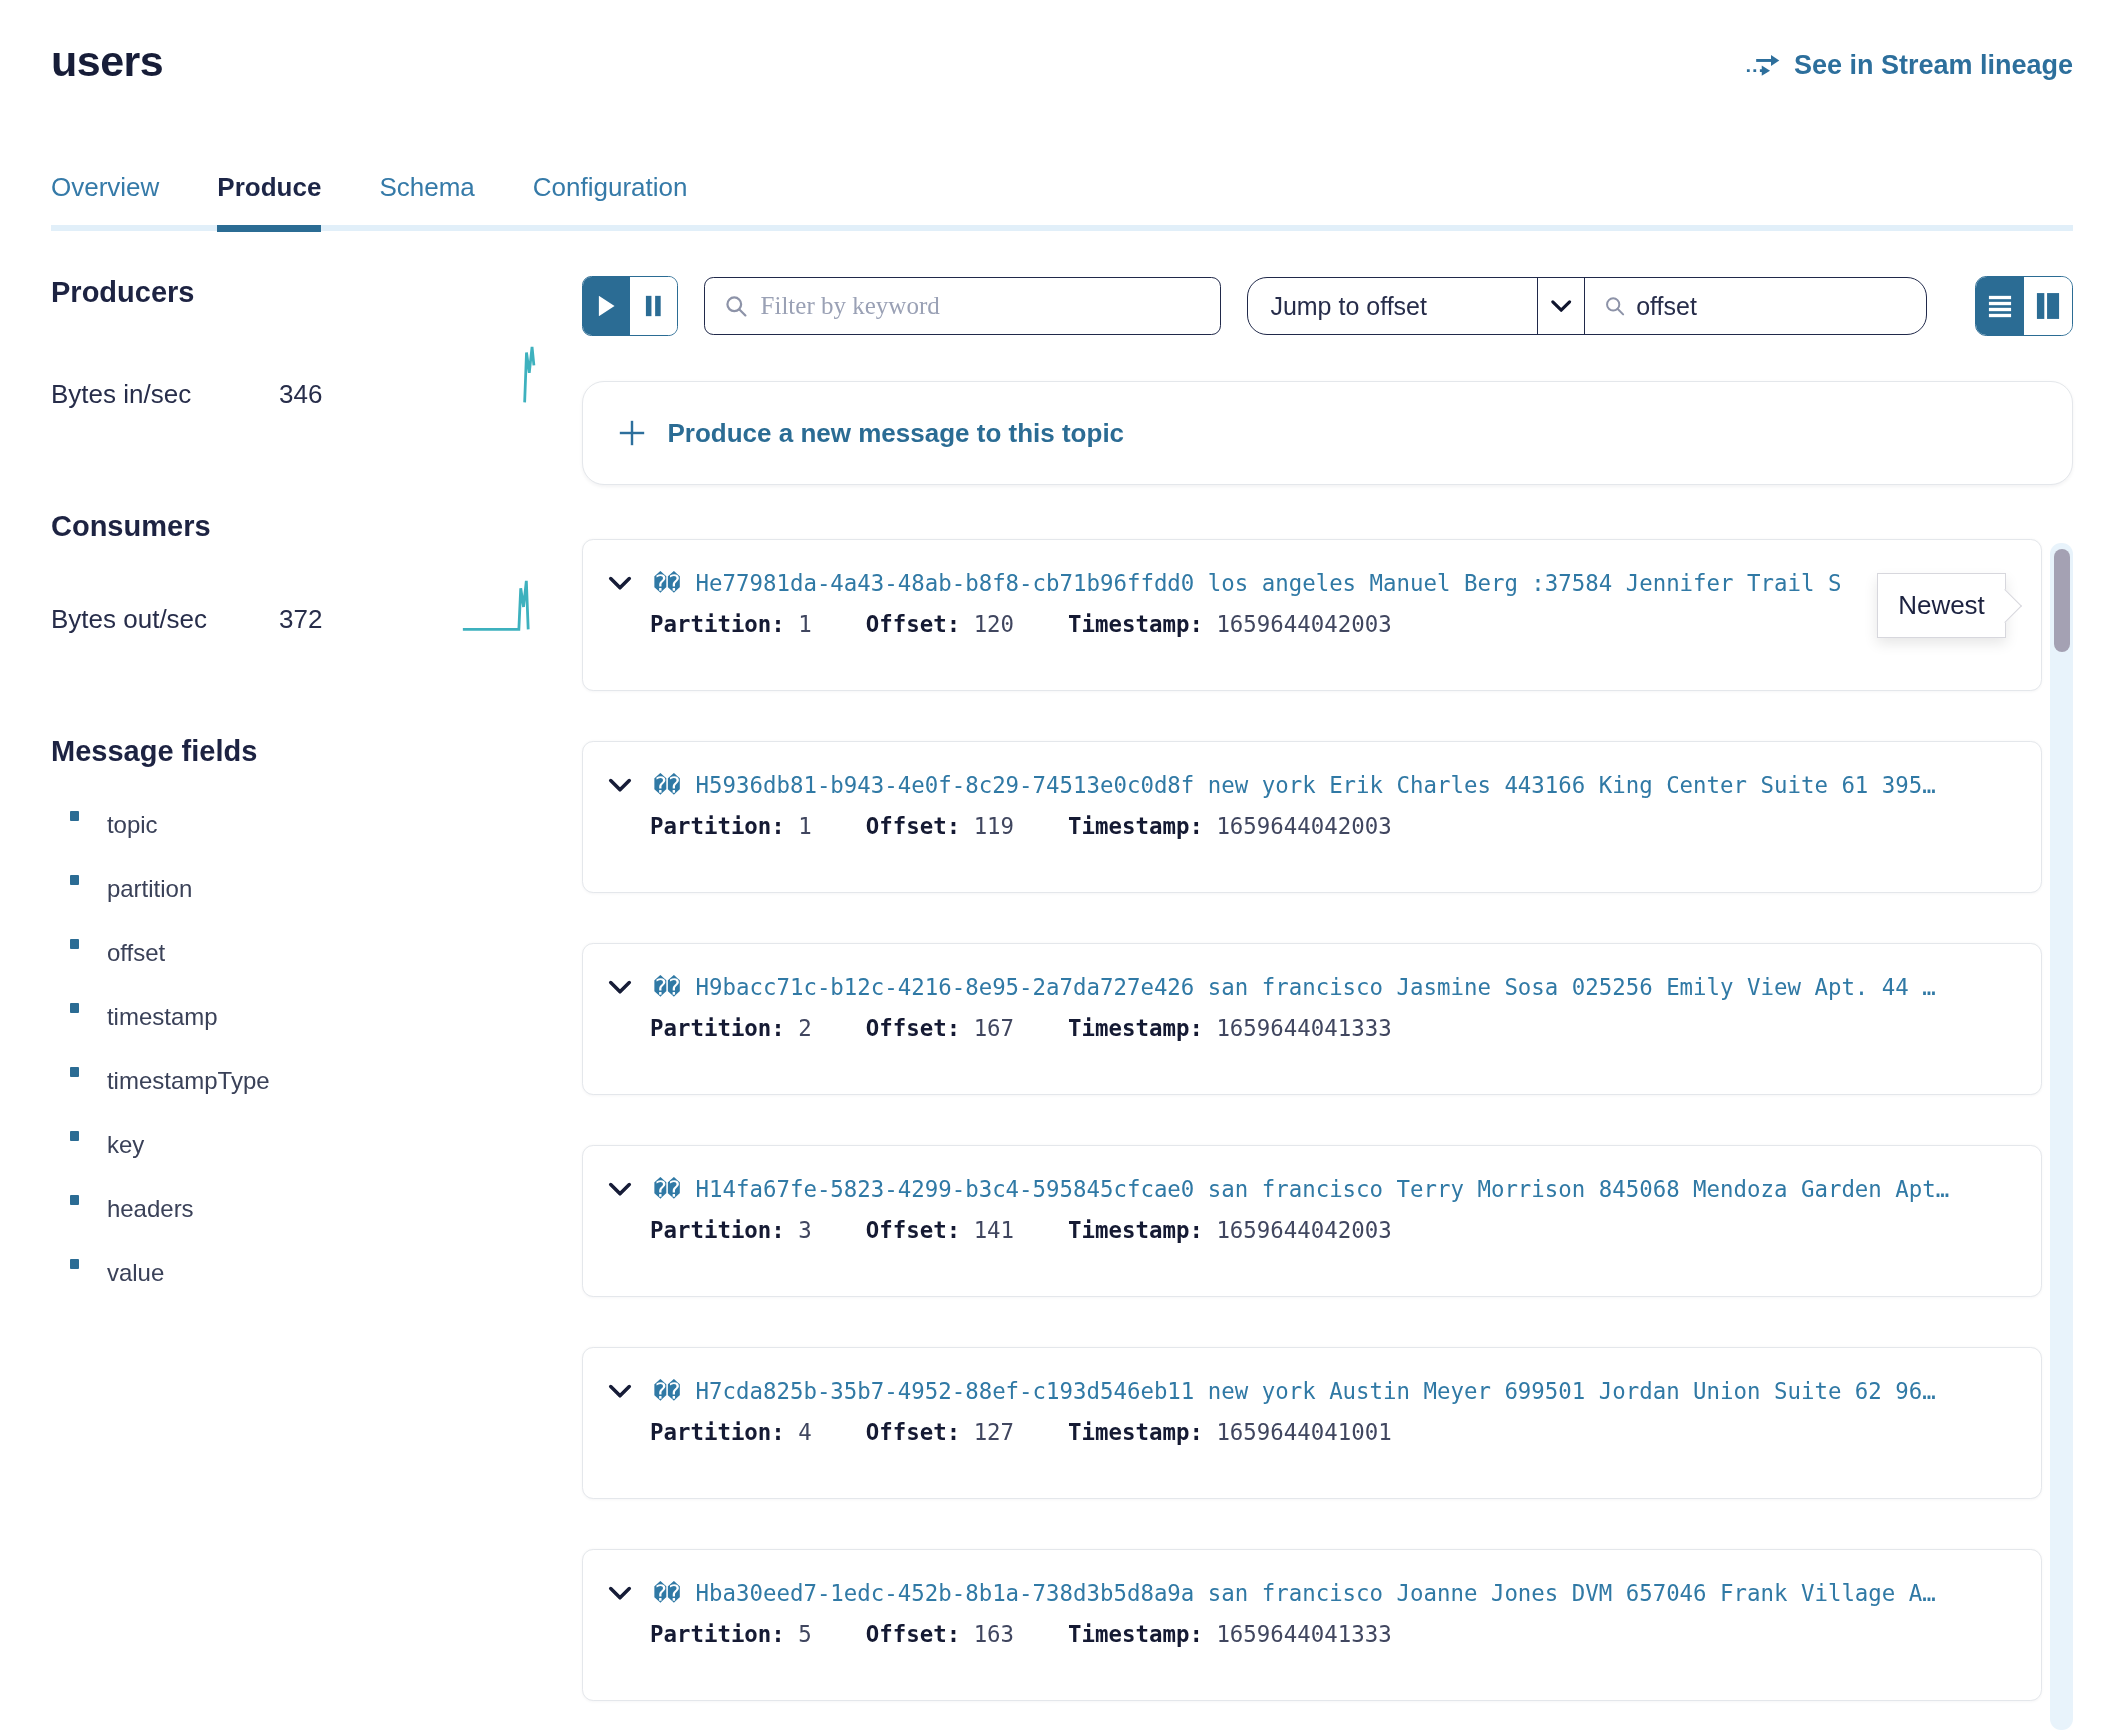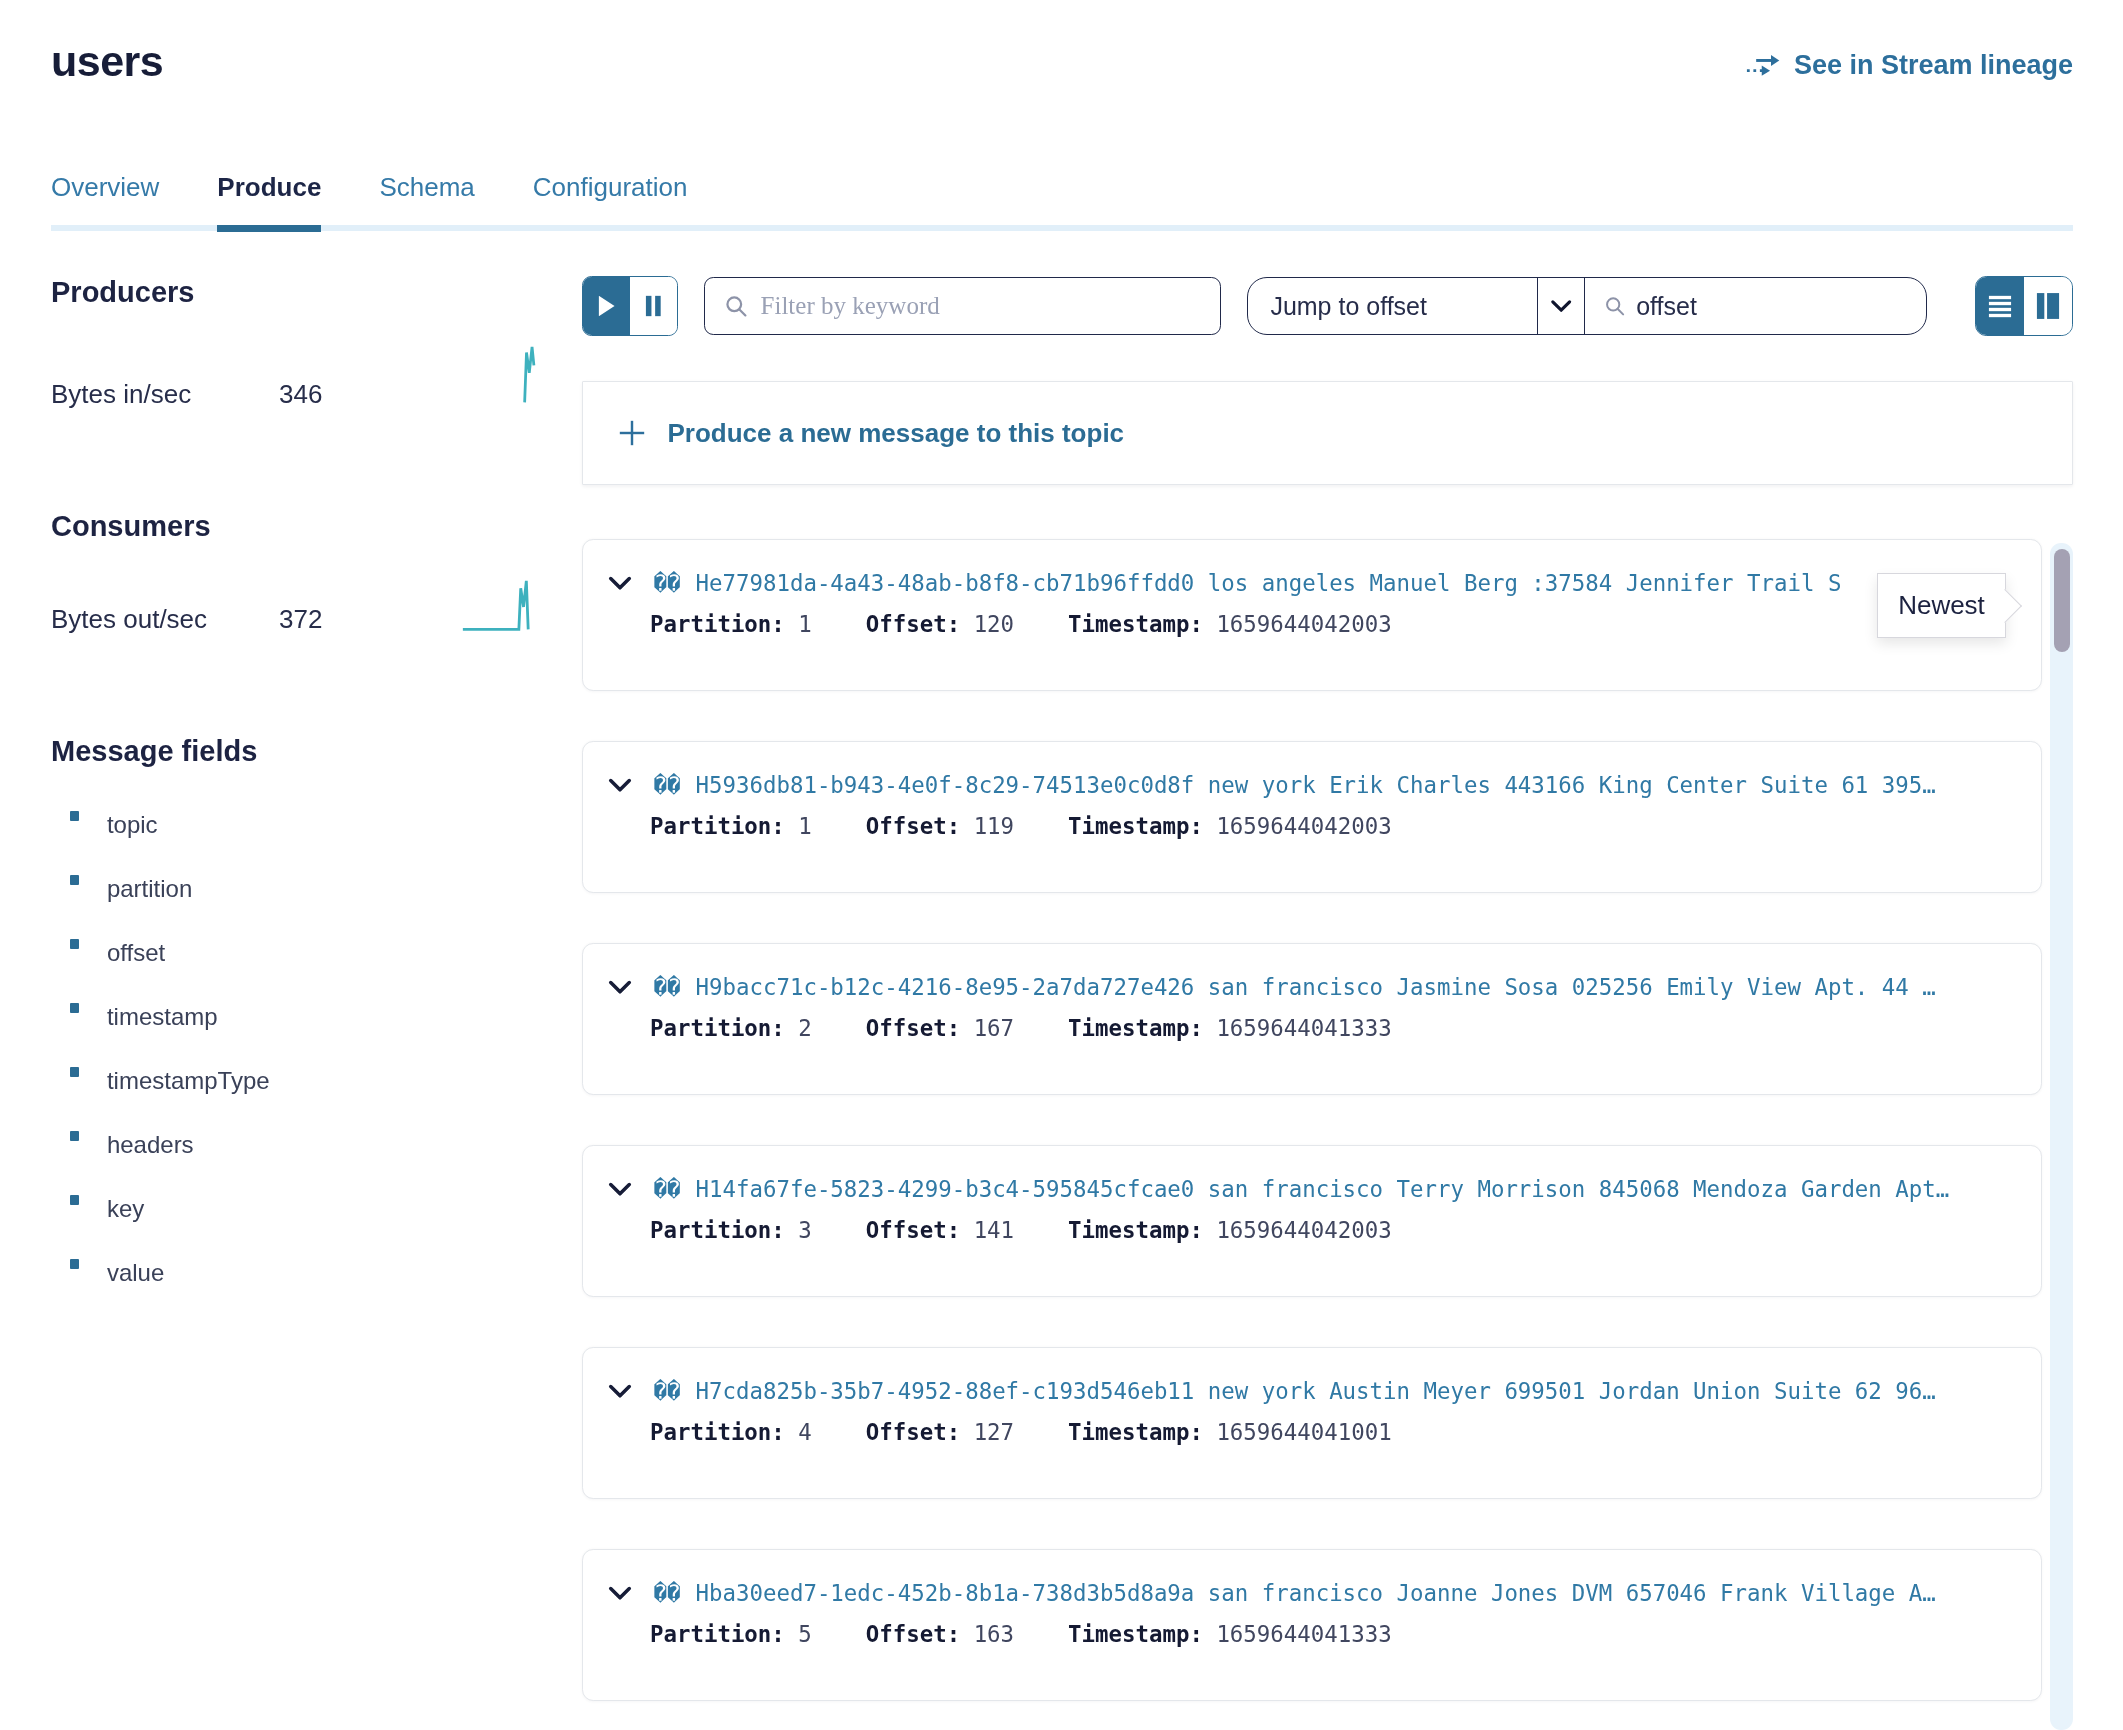--- a/index.html
+++ b/index.html
@@ -59,21 +59,21 @@
   .offset-box { display:flex; align-items:center; gap:11.2px; width:341px; padding:0 18.6px; }
   .offset-box input { border:none; outline:none; font-size:25px; color:#272d4a; width:100%;
     font-family:"Liberation Sans", sans-serif; }
   .view-toggle { display:flex; height:60px; border:1.9px solid #2b6c94; border-radius:11.2px;
     overflow:hidden; margin-left:auto; flex-shrink:0; }
   .vt-btn { width:48px; display:flex; align-items:center; justify-content:center;
     background:#fff; cursor:pointer; }
   .vt-btn.active { background:#2b6c94; }
 
   
-  .produce-card { margin-top:45px; height:104px; border:1.9px solid #e4e7eb; border-radius:1px;
+  .produce-card { margin-top:45px; height:104px; border:1.9px solid #e4e7eb; border-radius:22px;
     display:flex; align-items:center; gap:20.5px; padding:0 34px; cursor:pointer;
     box-shadow:0 1.9px 3.7px rgba(16,24,40,0.05); background:#fff; }
   .produce-label { font-size:26px; font-weight:700; color:#2b6c94; }
 
   
   .messages { margin-top:54px; display:flex; flex-direction:column; gap:50px; padding-right:31px; }
   .message-card { height:152px; border:1.9px solid #e4e7eb; border-radius:11.2px; background:#fff;
     box-shadow:0 0.9px 2.8px rgba(16,24,40,0.04); overflow:hidden; }
   .msg-line1 { display:flex; align-items:center; gap:15px; padding:30px 22.4px 0 24px;
     white-space:nowrap; overflow:hidden; }
@@ -170,25 +170,25 @@
         <li>
             <span class="bullet"></span>
             <span>timestamp</span>
           </li>
         <li>
             <span class="bullet"></span>
             <span>timestampType</span>
           </li>
         <li>
             <span class="bullet"></span>
+            <span>key</span>
+          </li>
+        <li>
+            <span class="bullet"></span>
             <span>headers</span>
-          </li>
-        <li>
-            <span class="bullet"></span>
-            <span>key</span>
           </li>
         <li>
             <span class="bullet"></span>
             <span>value</span>
           </li>
       </ul>
     </div>
 
     <div class="main">
 

